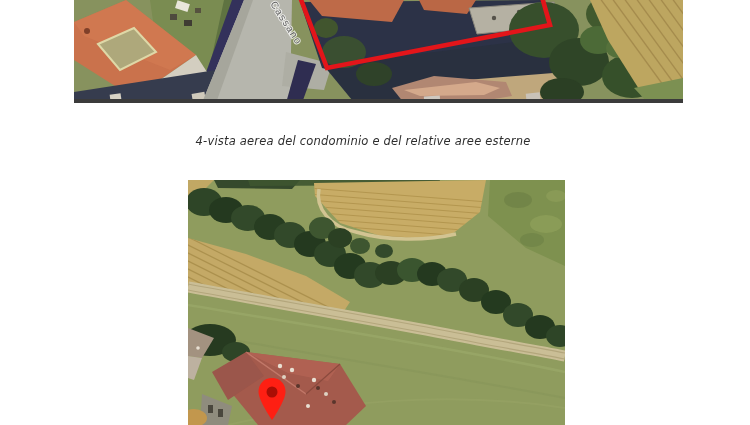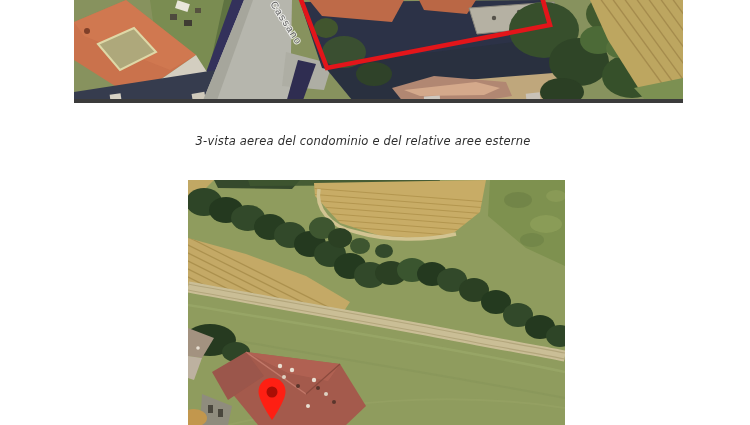--- a/index.html
+++ b/index.html
@@ -127,21 +127,21 @@
         <polygon points="560,88 609,78 609,103 574,103" fill="#7c9053"></polygon>
       </g>
 
       <polyline points="226,-3 253,68 476,25 468,-3" fill="none" stroke="#e0161b" stroke-width="4.6" stroke-linejoin="miter"></polyline>
 
       <rect x="0" y="99" width="609" height="4" fill="#3b3b3b"></rect>
     </svg>
   </figure>
 
   <div class="caption">
-    <span>3-vista aerea  del condominio e del  relative aree esterne</span>
+    <span>4-vista aerea  del condominio e del  relative aree esterne</span>
   </div>
 
   <figure class="photo photo-bottom">
     <svg viewBox="0 0 377 245" preserveAspectRatio="none">
       <defs>
         <clipPath id="clipFieldC">
             <polygon points="126,3 298,0 292,32 263,55 205,60 152,43 127,16"></polygon>
           </clipPath>
         <clipPath id="clipFieldL">
             <polygon points="0,58 58,74 118,96 162,122 150,140 88,124 0,112"></polygon>

